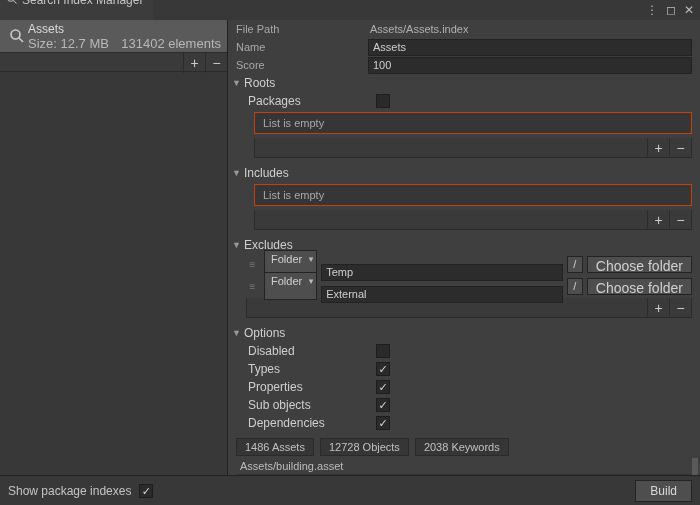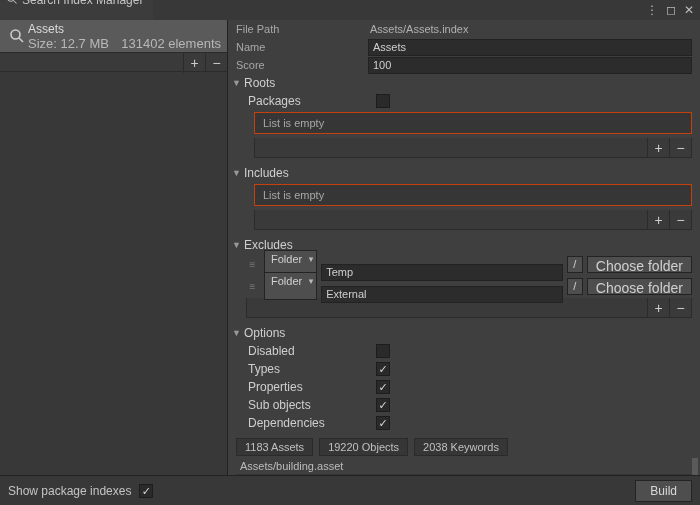--- a/index.html
+++ b/index.html
@@ -277,22 +277,22 @@
     <div class="sub-row">
         <div class="sub-label">Sub objects</div>
         <div class="chk on"></div>
       </div>
     <div class="sub-row">
         <div class="sub-label">Dependencies</div>
         <div class="chk on"></div>
       </div>
 
     <div class="stats-row">
-      <div class="stats-box">1183 Assets</div>
-      <div class="stats-box">19220 Objects</div>
+      <div class="stats-box">1486 Assets</div>
+      <div class="stats-box">12728 Objects</div>
       <div class="stats-box">2038 Keywords</div>
     </div>
     <div class="asset-list">
       <div class="asset-item">Assets/building.asset</div>
       <div class="asset-item">Assets/CustomForwardRendererData.asset</div>
 
       <div class="scroll-thumb"></div>
     </div>
   </div>
 </div>

